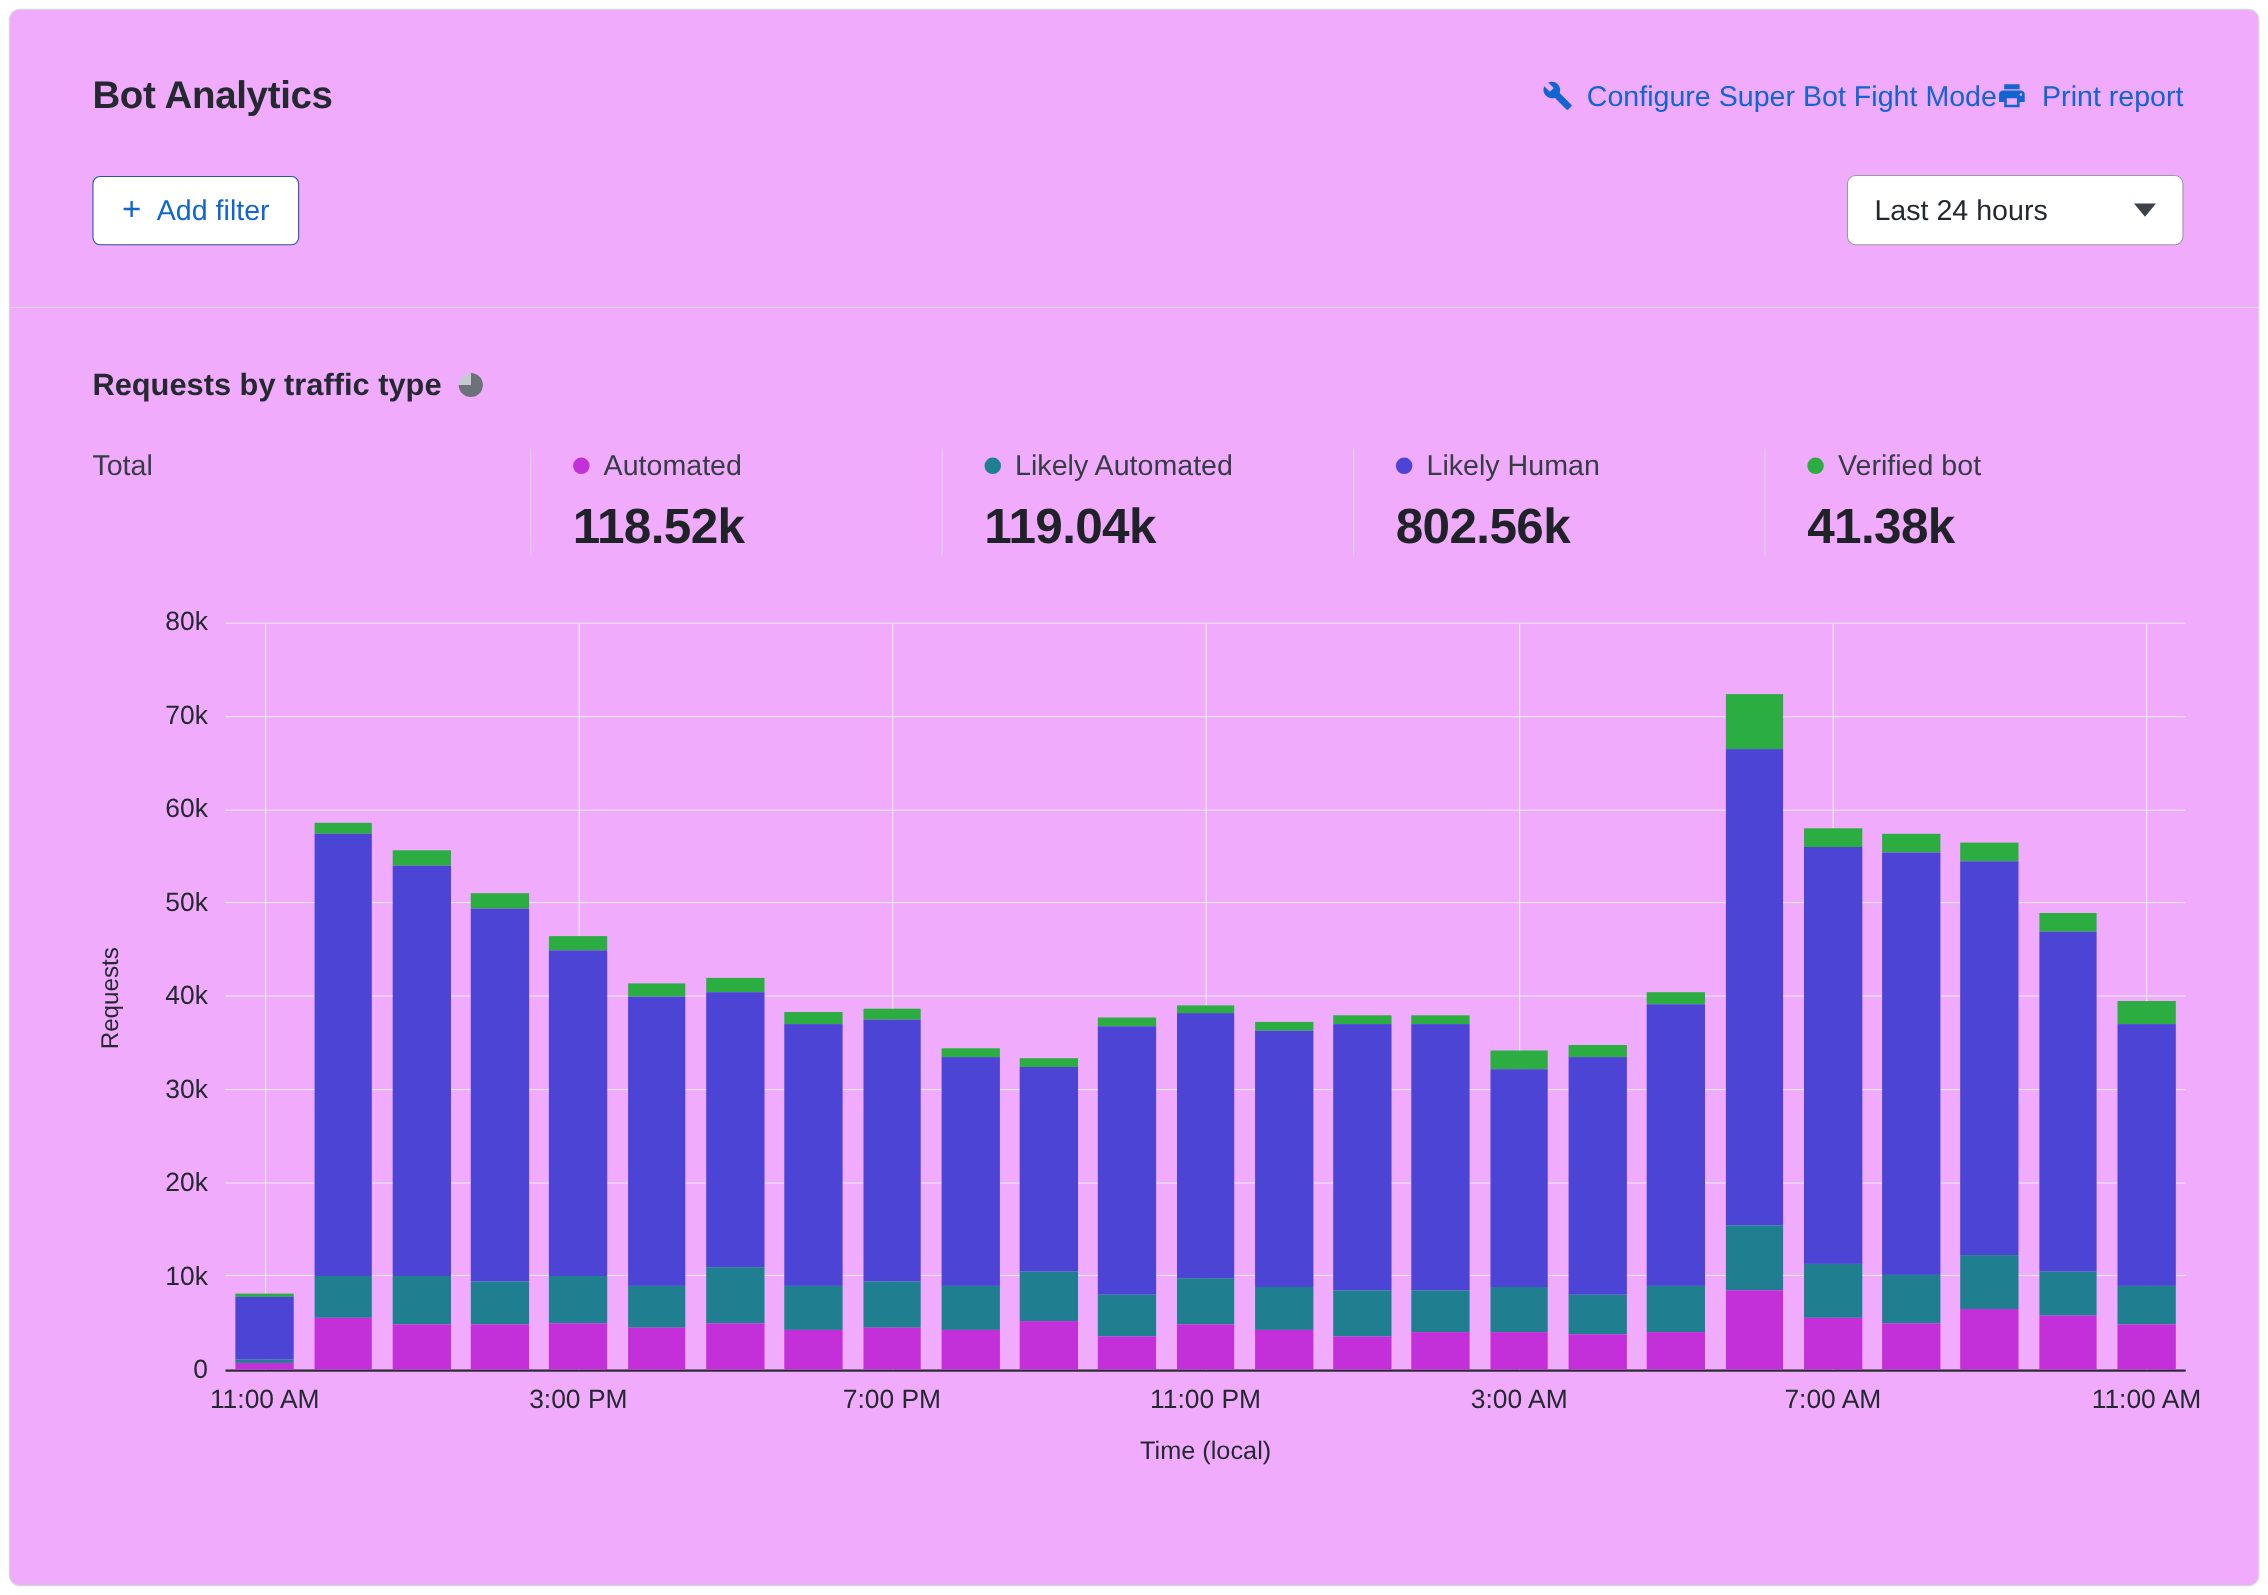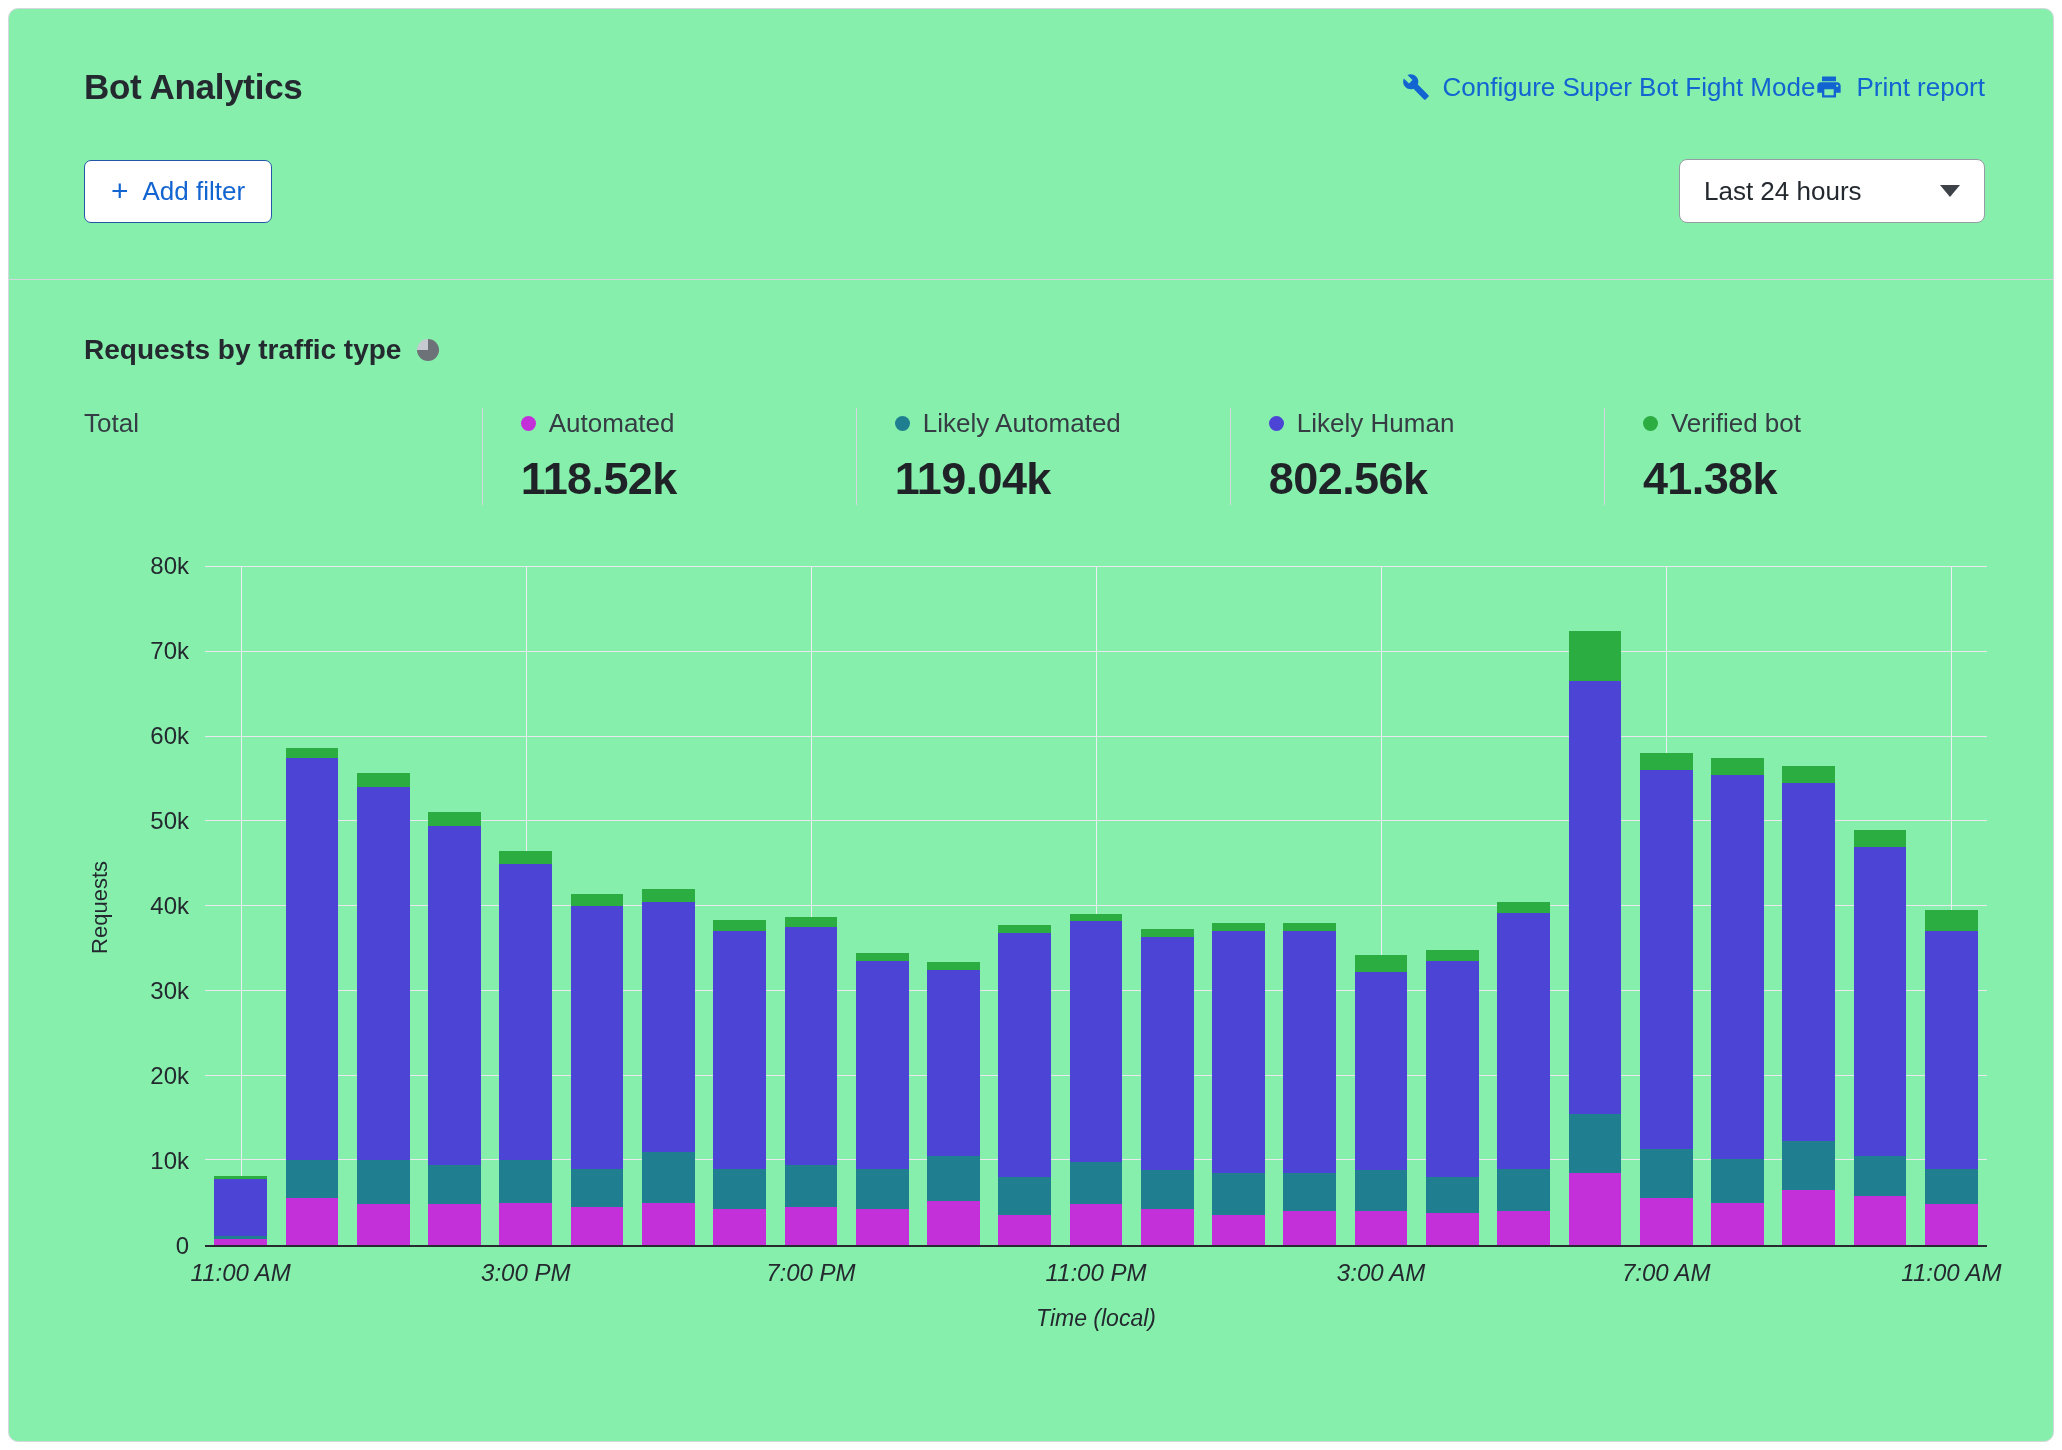--- a/index.html
+++ b/index.html
@@ -5,21 +5,21 @@
   * { box-sizing: border-box; margin: 0; padding: 0; }
   html, body { background: #ffffff; font-family: "Liberation Sans", "DejaVu Sans", sans-serif; color: #24292f; }
   body { width: 2062px; height: 1450px; overflow: hidden; }
 
   .card {
     margin: 8px;
     width: 2046px;
     height: 1434px;
     border: 1px solid #d4d8dd;
     border-radius: 10px;
-    background: #86efac;
+    background: #f0abfc;
     overflow: hidden;
   }
 
   
   .header-block { padding: 58px 68px 56px 75px; }
   .header-row { display: flex; align-items: center; justify-content: space-between; }
   .page-title { font-size: 35px; font-weight: 700; color: #24292f; letter-spacing: -0.3px; }
   .header-links { display: flex; align-items: center; }
   .hlink { display: flex; align-items: center; gap: 13px; color: #1264d1; font-size: 26px; cursor: pointer; text-decoration: none; }
   .hlink svg { width: 28px; height: 28px; fill: #1264d1; flex: 0 0 auto; }
@@ -63,21 +63,21 @@
 
   
   .chart { display: flex; margin: 62px 66px 0 70px; }
   .y-axis-title { width: 42px; height: 680px; display: flex; align-items: center; justify-content: center; }
   .y-axis-title span {
     writing-mode: vertical-rl; transform: rotate(180deg);
     font-size: 22px; color: #24292f;
   }
   .y-labels { position: relative; width: 68px; height: 680px; margin-right: 16px; }
   .y-tick { position: absolute; right: 0; font-size: 24px; color: #24292f; white-space: nowrap; }
-  .plot-col { flex: 1; font-style: italic; }
+  .plot-col { flex: 1; }
   .plot { position: relative; height: 680px; border-bottom: 2px solid #272b2f; }
   .grid-h { position: absolute; left: 0; right: 0; height: 1px; background: #e7e9ec; }
   .grid-v { position: absolute; top: 0; bottom: 0; width: 1px; background: #eceef1; }
   .bar-col { position: absolute; top: 0; bottom: 0; display: flex; align-items: flex-end; justify-content: center; }
   .bar { width: 74%; height: 100%; display: flex; flex-direction: column-reverse; }
   .seg { flex: 0 0 auto; }
   .x-labels { position: relative; height: 42px; margin-top: 12px; }
   .x-tick { position: absolute; top: 0; transform: translateX(-50%); font-size: 24px; color: #24292f; white-space: nowrap; }
   .x-axis-title { text-align: center; margin-top: 4px; font-size: 23px; color: #24292f; }
 </style>

